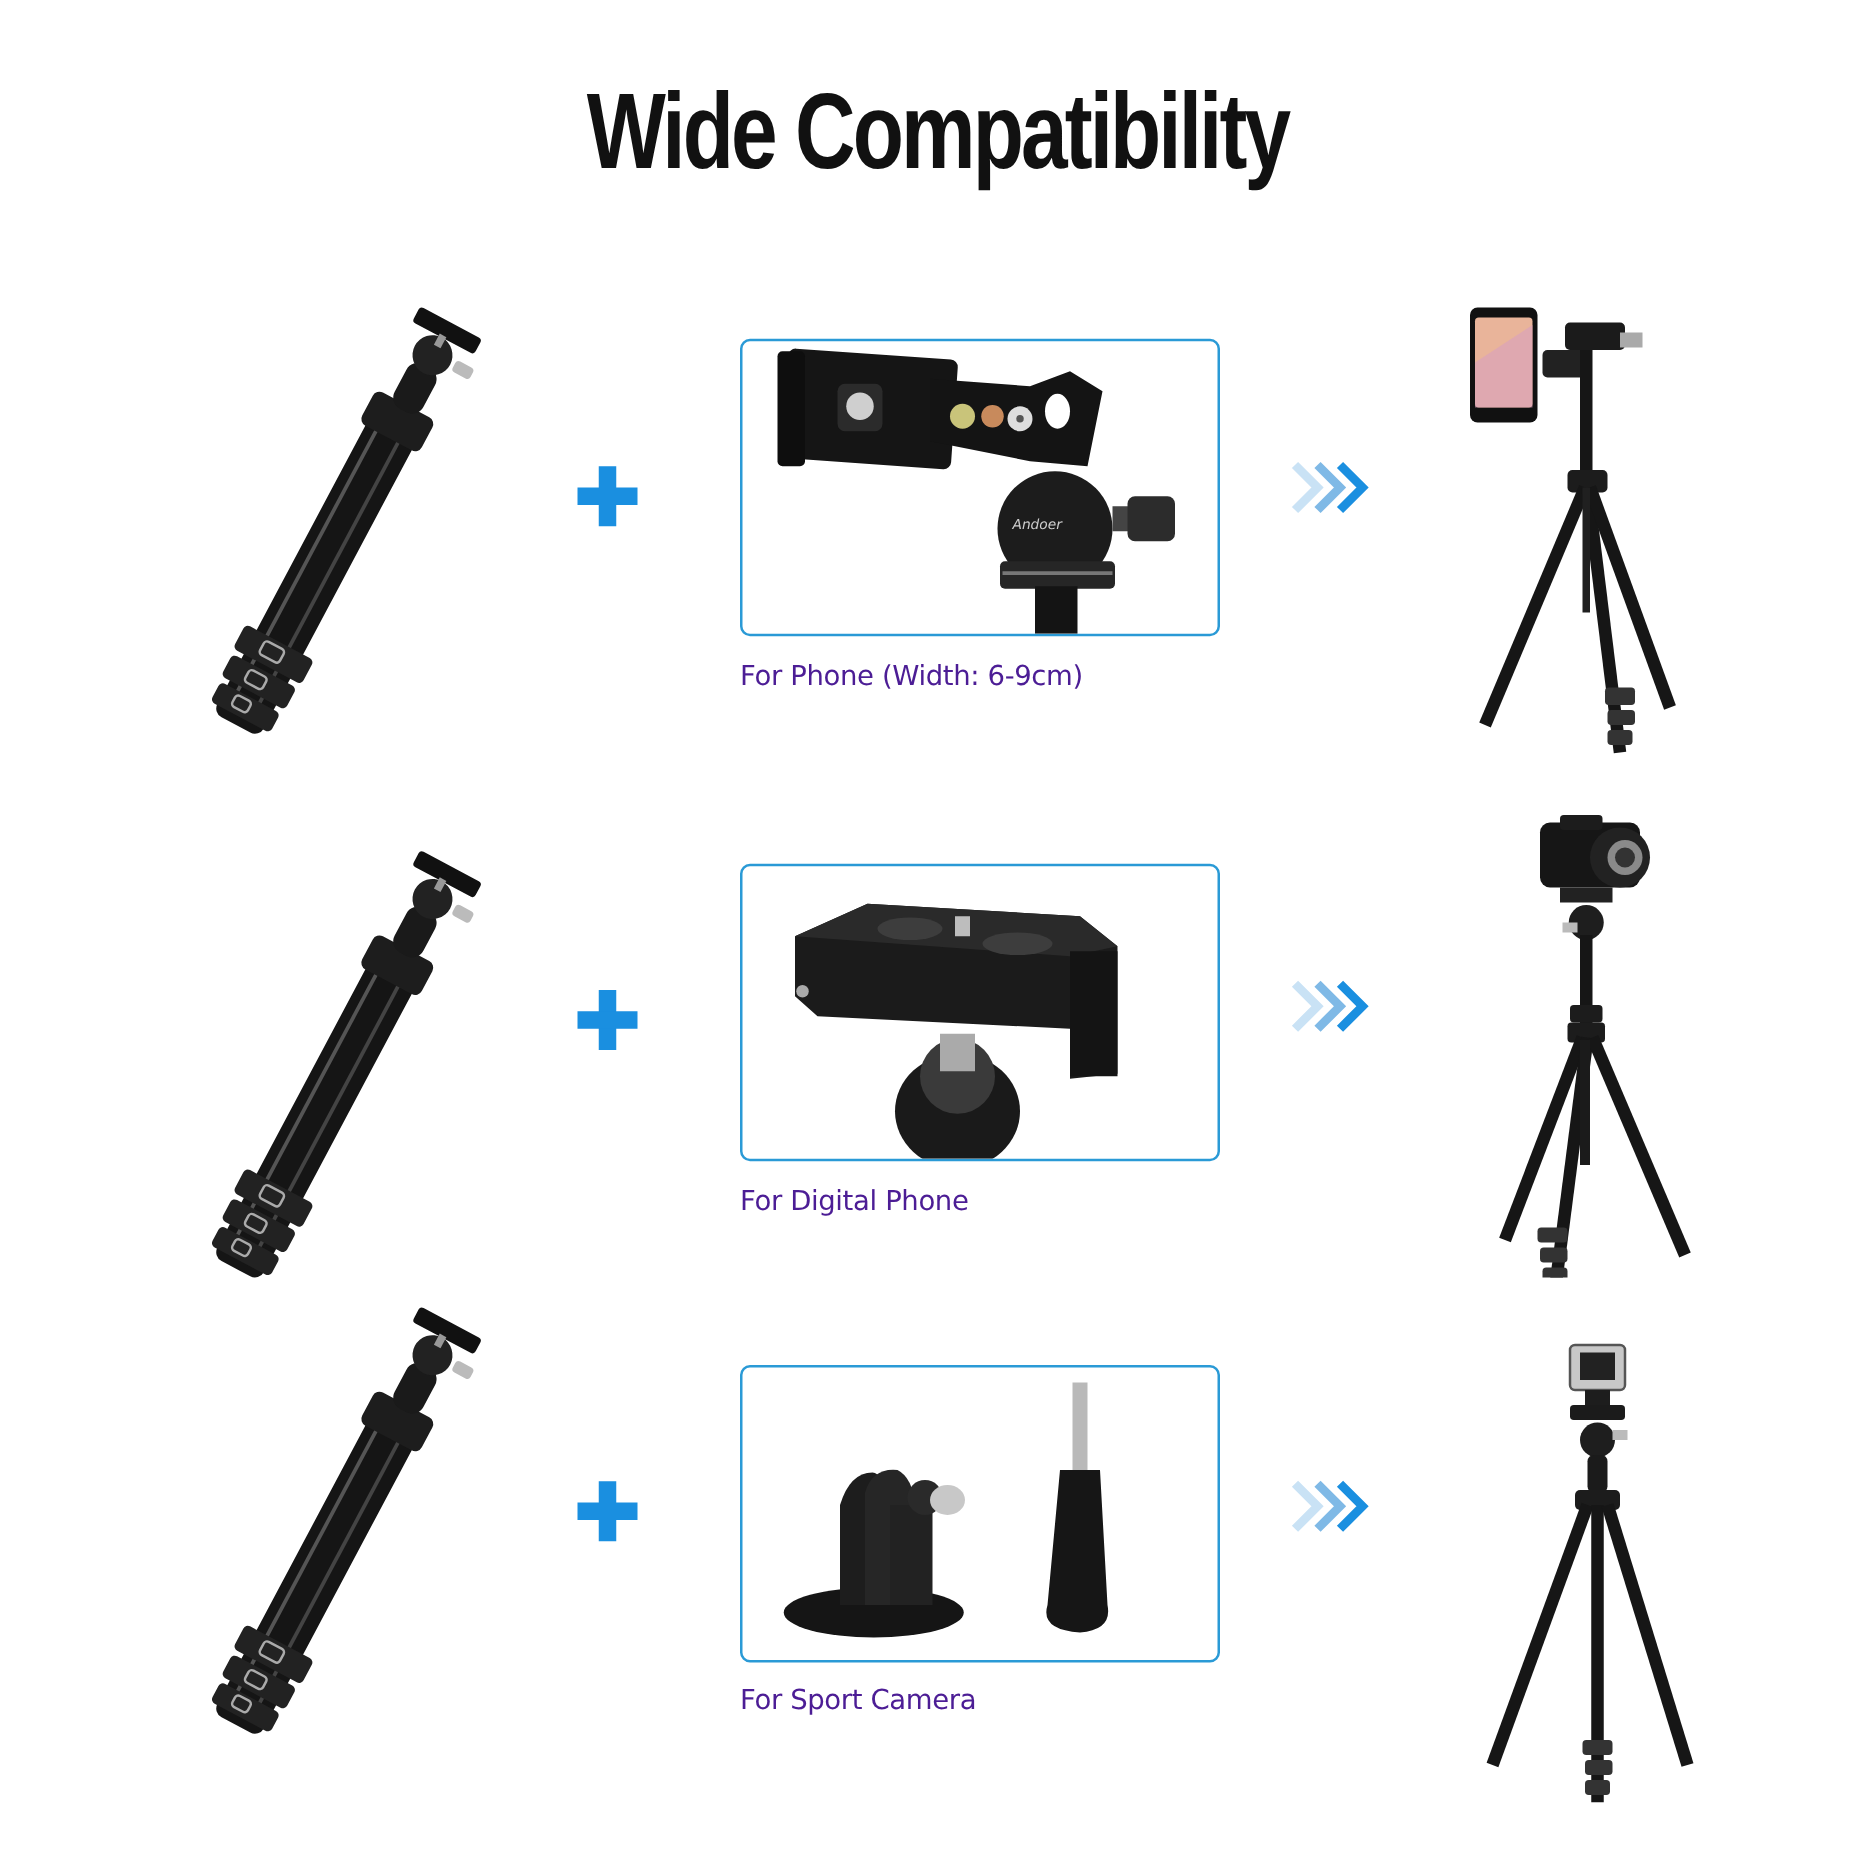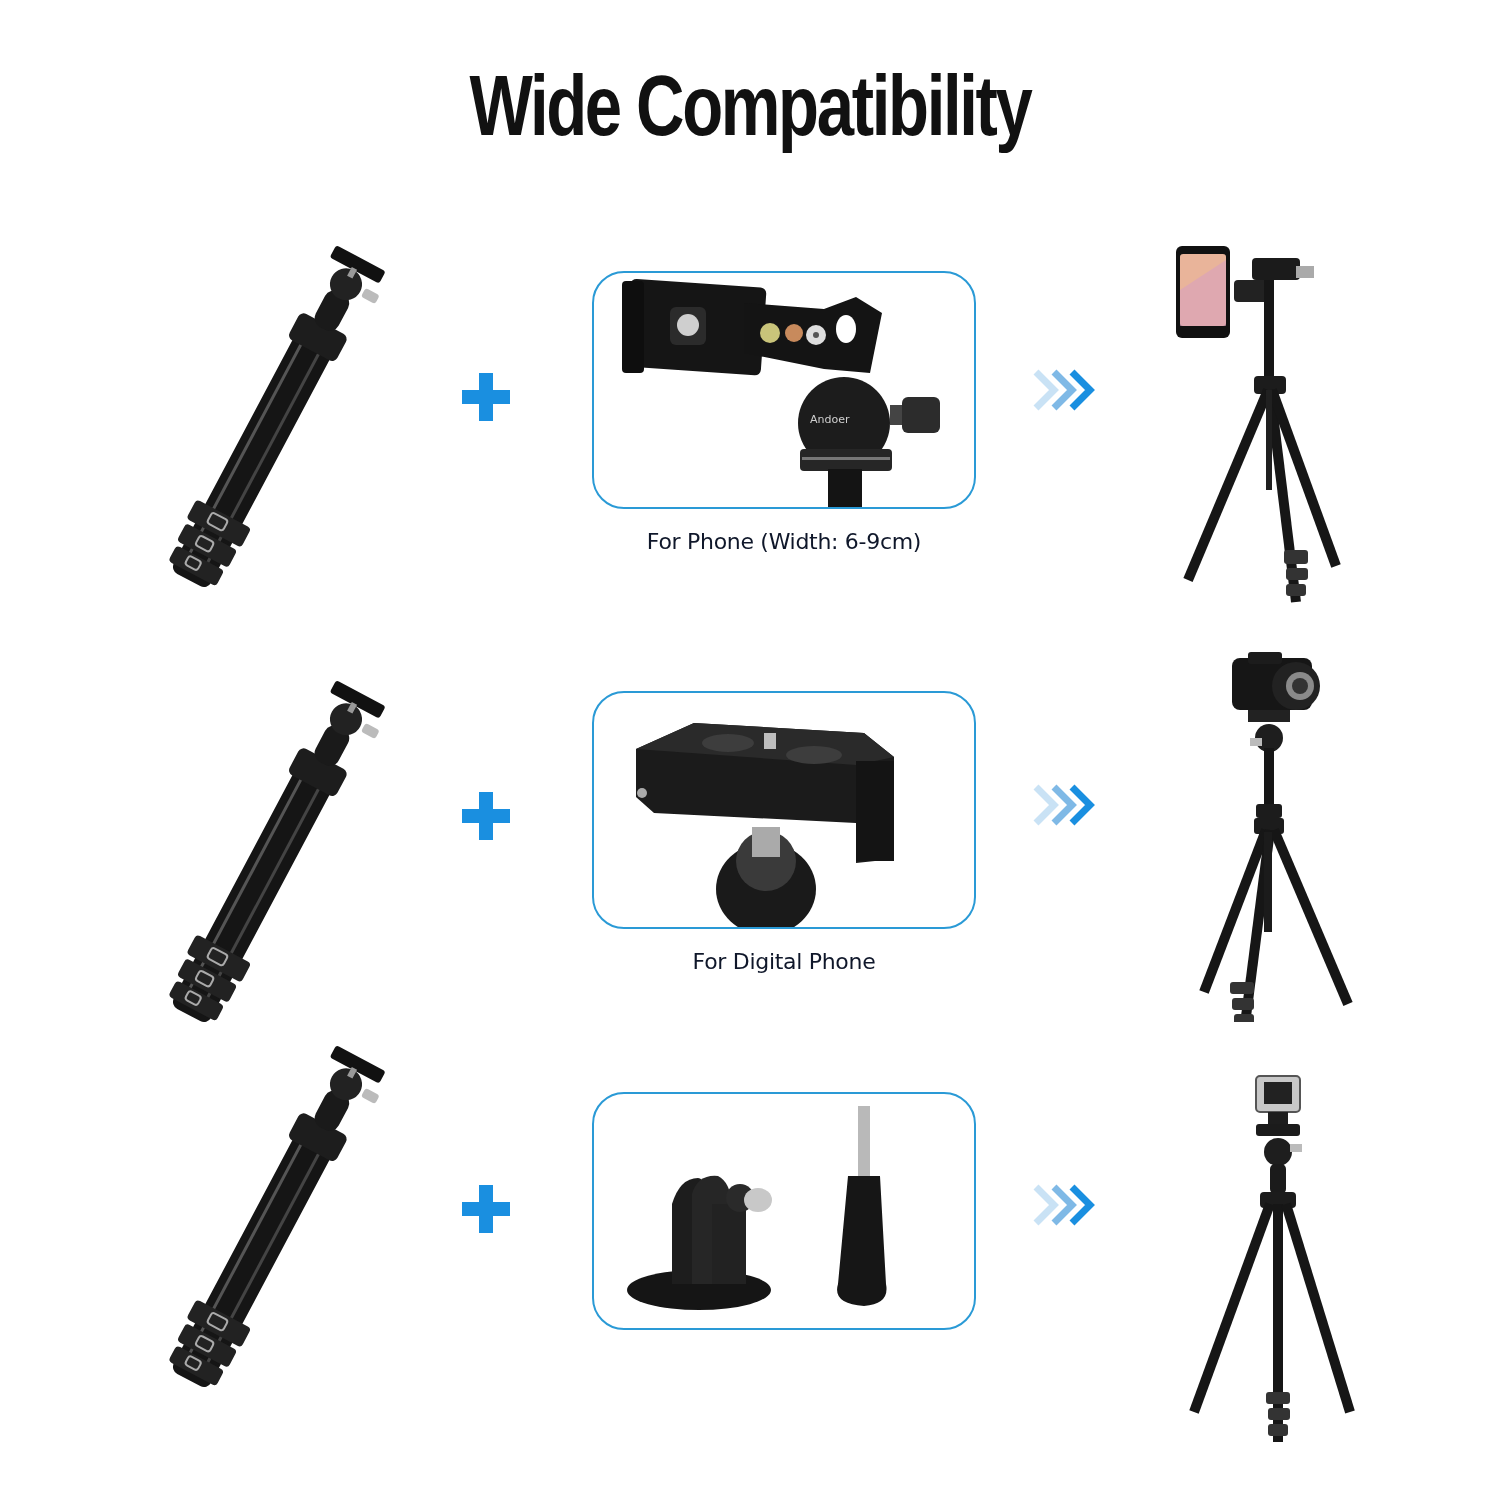--- a/index.html
+++ b/index.html
@@ -11,25 +11,25 @@
     line-height:100px;
   }
   .row { position:absolute; left:0; width:1500px; height:400px; }
   .folded { position:absolute; left:140px; top:0; width:260px; height:380px; }
   .plus { position:absolute; left:462px; width:48px; height:48px; }
   .plus:before, .plus:after { content:""; position:absolute; background:#1a8fe0; }
   .plus:before { left:17px; top:0; width:14px; height:48px; }
   .plus:after { left:0; top:17px; width:48px; height:14px; }
   .box {
     position:absolute; left:592px; width:384px; height:238px;
-    border:2px solid #2a9ad6; border-radius:32px; box-sizing:border-box; background:#fff; overflow:hidden;
+    border:2px solid #2a9ad6; border-radius:8px; box-sizing:border-box; background:#fff; overflow:hidden;font-style:italic;
   }
   .caption {
-    position:absolute; left:592px; width:384px; text-align:center;
-    font-family:"DejaVu Sans", sans-serif; font-size:22px; color:#0f172a; letter-spacing:-0.3px;
+    position:absolute; left:592px; width:384px; 
+    font-family:"DejaVu Sans", sans-serif; font-size:22px; color:#4c1d95; letter-spacing:-0.3px;
   }
   .arrows { position:absolute; left:1032px; width:72px; height:44px; }
   .assembled { position:absolute; left:1160px; width:220px; height:370px; }
   svg { display:block; }
 </style>
 </head>
 <body>
 
 <div class="title">Wide Compatibility</div>
 
@@ -203,20 +203,21 @@
       <ellipse cx="105" cy="196" rx="72" ry="20" fill="#151515"></ellipse>
       <path d="M78 190 L78 110 Q86 84 104 84 Q112 84 118 110 L118 190 Z" fill="#1d1d1d"></path>
       <path d="M98 190 L98 100 Q104 80 124 82 Q136 88 138 110 L138 190 Z" fill="#262626"></path>
       <rect x="118" y="110" width="34" height="80" fill="#222"></rect>
       <circle cx="146" cy="104" r="14" fill="#2a2a2a"></circle>
       <ellipse cx="164" cy="106" rx="14" ry="12" fill="#c8c8c8"></ellipse>
       <rect x="264" y="12" width="12" height="70" fill="#b9b9b9"></rect>
       <path d="M254 82 L286 82 L292 190 Q296 210 270 212 Q238 210 244 190 Z" fill="#161616"></path>
     </svg>
   </div>
+  <div class="caption" style="top:313px;">For Sport Camera</div>
   <div class="arrows" style="top:148px;">
     <svg width="72" height="44" viewBox="0 0 72 44">
       <polyline points="4,4 22,22 4,40" fill="none" stroke="#c9e2f5" stroke-width="7"></polyline>
       <polyline points="22,4 40,22 22,40" fill="none" stroke="#7fb9e6" stroke-width="7"></polyline>
       <polyline points="40,4 58,22 40,40" fill="none" stroke="#1a8fe0" stroke-width="7"></polyline>
     </svg>
   </div>
   <div class="assembled" style="top:37px;">
     <svg width="220" height="370" viewBox="0 0 220 370">
       <rect x="96" y="4" width="44" height="36" rx="4" fill="#c8c8c8" stroke="#555" stroke-width="2"></rect>

